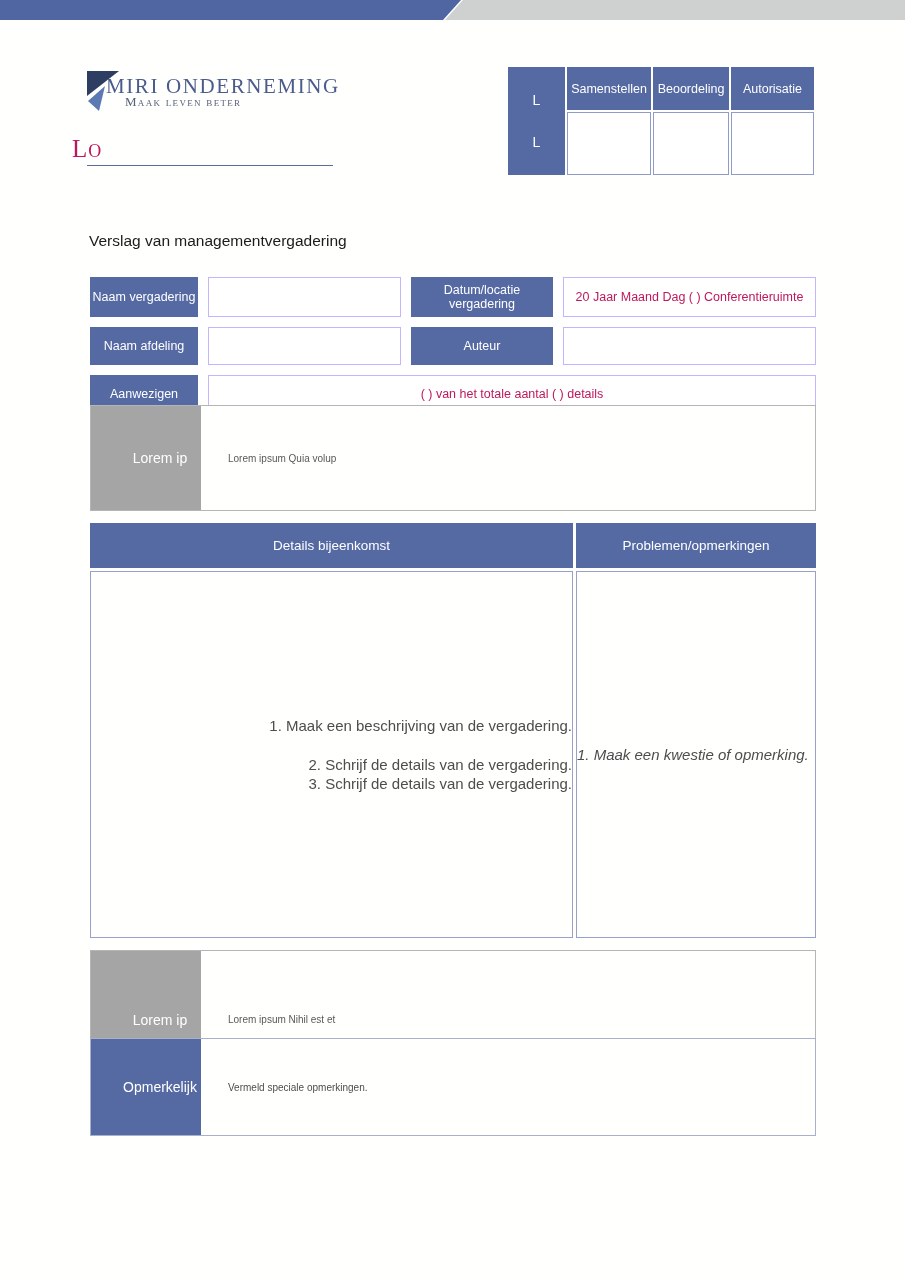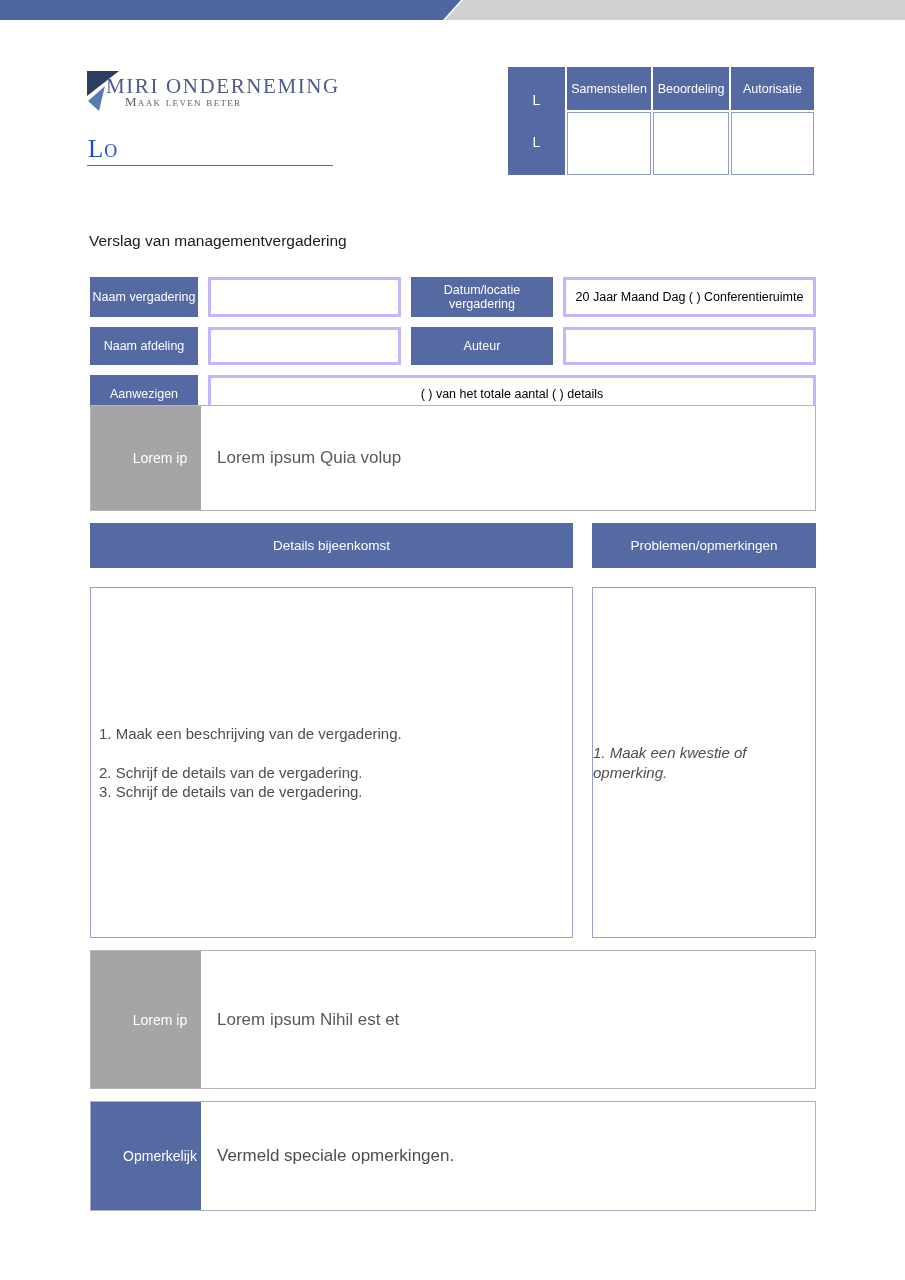--- a/index.html
+++ b/index.html
@@ -23,23 +23,23 @@
     position:absolute; left:106px; top:74px;
     font-family:"Liberation Serif", serif; font-size:21px; letter-spacing:1.6px;
     color:#4a5c8c; font-variant:small-caps; text-transform:uppercase;
   }
   .brand-tagline {
     position:absolute; left:125px; top:94px;
     font-family:"Liberation Serif", serif; font-size:13px; letter-spacing:1.3px;
     color:#566077; font-variant:small-caps;
   }
   .doc-code {
-    position:absolute; left:88px; top:135px;
+    position:absolute; left:72px; top:135px;
     font-family:"Liberation Serif", serif; font-size:25px; letter-spacing:1px;
-    color:#1d4ed8; font-variant:small-caps;
+    color:#be185d; font-variant:small-caps;
   }
   .doc-code-line { position:absolute; left:87px; top:165px; width:246px;
     border-top:1.6px solid #5a6a99; }
 
   
   .approval {
     position:absolute; left:508px; top:67px; width:306px; height:108px;
     display:grid; grid-template-columns:57px 84px 76px 1fr;
     grid-template-rows:43px 1fr; gap:2px; background:#ffffff;
   }
@@ -56,52 +56,52 @@
   .doc-title { position:absolute; left:89px; top:232px; font-size:15.5px; color:#1b1b1b; }
 
   
   .meta {
     position:absolute; left:90px; top:277px; width:726px;
     display:grid; grid-template-columns:108px 193px 142px 1fr;
     grid-template-rows:40px 38px 38px; gap:10px; background:#ffffff;
   }
   .meta-lbl { background:#5569a3; color:#ffffff; display:flex; align-items:center;
     justify-content:center; font-size:12.5px; text-align:center; }
-  .meta-val { background:#ffffff; border:3px solid #c4b5fd; display:flex;
-    align-items:center; justify-content:center; font-size:12.5px; color:#000000; }
+  .meta-val { background:#ffffff; border:1px solid #c4b5fd; display:flex;
+    align-items:center; justify-content:center; font-size:12.5px; color:#be185d; }
   .meta-span { grid-column:2 / 5; }
 
   
   .block { position:absolute; left:90px; width:726px; display:flex; }
   .block-label { width:110px; flex:none; display:flex; align-items:center;
     justify-content:center; color:#ffffff; font-size:14px;padding-left:28px; }
   .block-content { flex:1; background:#fffffe; display:flex; align-items:center;
-    padding-left:16px; font-size:17px; }
+    padding-left:27px; font-size:10px; }
   .block-gray1 { top:405px; height:106px; border:1px solid #b5b5b5; }
   .block-gray2 { top:950px; height:139px; border:1px solid #b5b5b5; }
   .block-gray1 .block-label, .block-gray2 .block-label { background:#a5a5a5; }
   .block-gray1 .block-content, .block-gray2 .block-content { color:#595959; }
-  .block-blue { top:1101px; height:110px; border:1px solid #a9b0cc; }
+  .block-blue { top:1038px; height:98px; border:1px solid #a9b0cc; }
   .block-blue .block-label { background:#5569a3; }
   .block-blue .block-content { color:#4d4d4d; }
 
   
   .details {
     position:absolute; left:90px; top:523px; width:726px; height:415px;
     display:grid; grid-template-columns:483px 1fr; grid-template-rows:45px 1fr;
-    gap:19px; background:#ffffff;
+    gap:3px; background:#ffffff;
   }
   .details-head { background:#5569a3; color:#ffffff; display:flex;
     align-items:center; justify-content:center; font-size:13.5px; }
   .details-body {
     background:#fffffe; border:1px solid #97a1c9;
     display:flex; flex-direction:column; justify-content:center;
     font-size:15px; color:#4d4d4d; line-height:19.5px;
   }
-  .details-body-left { padding-left:8px; }
+  .details-body-left { padding-left:8px;align-items:flex-end; }
   .details-body-right { padding-right:2px;font-style:italic; }
   .txt-line { min-height:19.5px; }
 </style>
 </head>
 <body>
 
 <div class="page">
 
   <div class="topbar">
     <div class="topbar-blue"></div>

